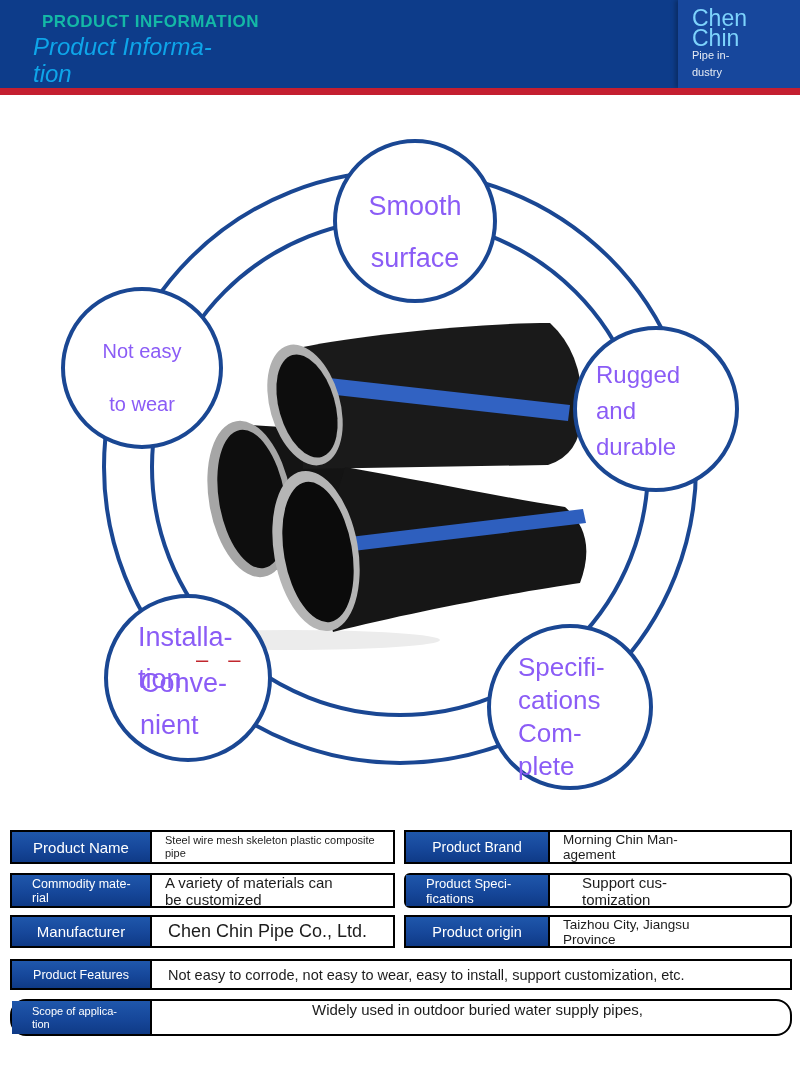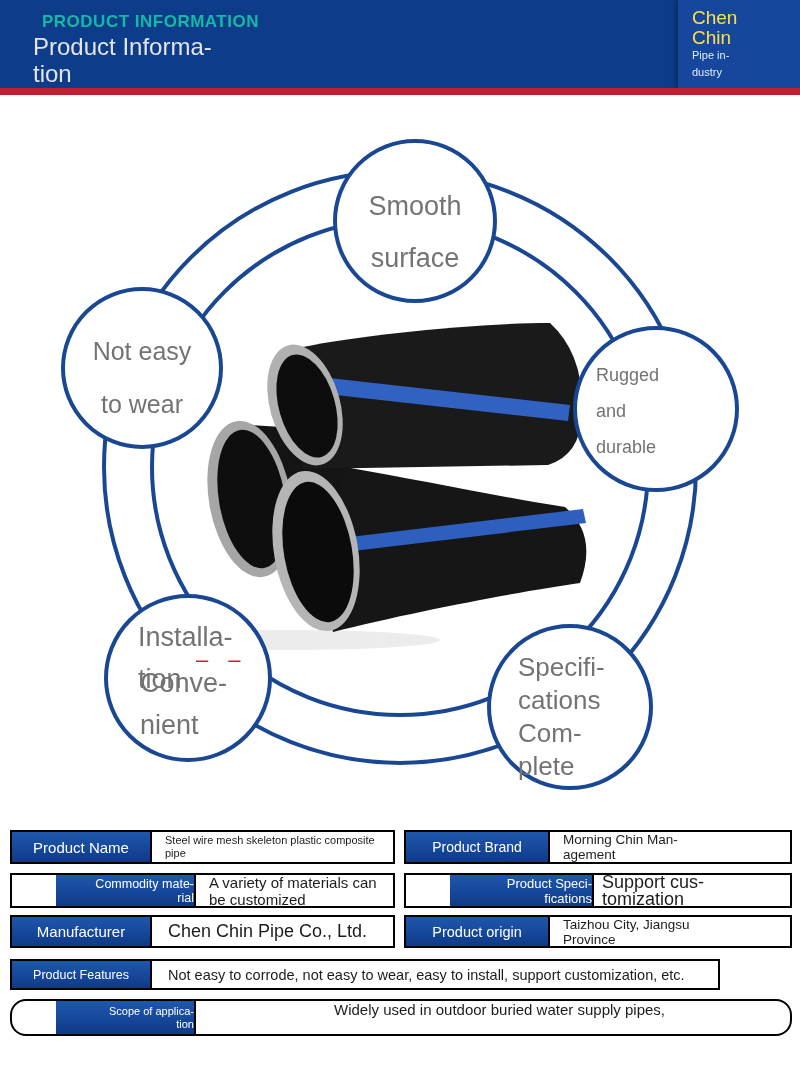--- a/index.html
+++ b/index.html
@@ -3,49 +3,49 @@
 <meta charset="utf-8">
 <style>
   html,body{margin:0;padding:0;background:#ffffff;}
   .page{position:relative;width:800px;height:1074px;background:#ffffff;overflow:hidden;
         font-family:"Liberation Sans",sans-serif;}
 
   
   .header{position:absolute;left:0;top:0;width:800px;height:88px;background:#0d3c8a;}
   .kicker{position:absolute;left:42px;top:12px;font-size:17px;font-weight:bold;
           letter-spacing:.5px;color:#14b8a6;}
-  .title{position:absolute;left:33px;top:33px;width:260px;color:#e5e5e5;
-         font-size:24px;line-height:27px;}
+  .title{position:absolute;left:33px;top:33px;width:260px;color:#0ea5e9;
+         font-size:24px;line-height:27px;font-style:italic;}
   .title span{display:block;}
   .logo{position:absolute;left:678px;top:0;width:122px;height:88px;background:#17479c;
         box-shadow:-3px 0 4px rgba(0,0,0,.25);}
-  .logo-big{position:absolute;left:14px;top:8px;color:#fde047;font-size:19px;line-height:20px;}
+  .logo-big{position:absolute;left:14px;top:8px;color:#7dd3fc;font-size:23px;line-height:20px;}
   .logo-big span,.logo-small span{display:block;}
   .logo-small{position:absolute;left:14px;top:47px;color:#e6ecf5;font-size:11px;line-height:17px;}
   .red-line{position:absolute;left:0;top:88px;width:800px;height:7px;background:#c41f30;}
 
   
   .diagram{position:absolute;left:0;top:95px;width:800px;height:725px;}
-  .bubble-text{position:absolute;color:#737373;}
+  .bubble-text{position:absolute;color:#8b5cf6;}
   .bubble-text span{display:block;}
   .bt-smooth{left:330px;top:85px;width:170px;text-align:center;font-size:27px;line-height:52px;}
-  .bt-wear{left:62px;top:230px;width:160px;text-align:center;font-size:25px;line-height:53px;}
-  .bt-rugged{left:596px;top:262px;width:130px;text-align:left;font-size:18px;line-height:36px;}
+  .bt-wear{left:62px;top:230px;width:160px;text-align:center;font-size:20px;line-height:53px;}
+  .bt-rugged{left:596px;top:262px;width:130px;text-align:left;font-size:24px;line-height:36px;}
   .bt-install1{left:138px;top:521px;width:130px;text-align:left;font-size:27px;line-height:42px;}
   .bt-install2{left:140px;top:567px;width:130px;text-align:left;font-size:27px;line-height:42px;}
   .bt-dashes{left:196px;top:552px;font-size:22px;letter-spacing:7px;color:#c1272d;}
   .bt-specs{left:518px;top:556px;width:140px;text-align:left;font-size:26px;line-height:33px;}
 
   
   .spec-box{position:absolute;display:flex;border:2px solid #000;background:#ffffff;box-sizing:border-box;}
   .spec-label{flex:0 0 auto;display:flex;flex-direction:column;justify-content:center;
               text-align:center;color:#ffffff;border-right:2px solid #000;box-sizing:border-box;
               background:linear-gradient(180deg,#1f57ab 0%,#16479a 55%,#0f3a86 100%);}
   .spec-label span{display:block;}
-  .spec-label.tl{text-align:right;padding-left:20px;margin-left:44px;}
+  .spec-label.tl{text-align:left;padding-left:20px;}
   .spec-value{flex:1;display:flex;flex-direction:column;justify-content:center;
               color:#1c1c1c;box-sizing:border-box;padding-left:13px;}
   .spec-value span{display:block;}
   .v-inline{display:flex;flex-direction:row;align-items:baseline;}
   .v-big{font-size:24px;color:#6e6e6e;white-space:nowrap;}
 </style>
 </head>
 <body>
 
 <div class="page">
@@ -163,26 +163,26 @@
       <div class="spec-label tl" style="width:140px;font-size:12.5px;line-height:14px;">
         <span>Commodity mate-</span>
         <span>rial</span>
       </div>
       <div class="spec-value" style="font-size:15px;line-height:17px;">
         <span>A variety of materials can</span>
         <span>be customized</span>
       </div>
     </div>
 
-    <div class="spec-box" style="left:404px;top:873px;width:388px;height:35px;">
+    <div class="spec-box" style="left:404px;top:873px;width:388px;height:35px;border-radius:6px;">
       <div class="spec-label tl" style="width:144px;font-size:13px;line-height:15px;">
         <span>Product Speci-</span>
         <span>fications</span>
       </div>
-      <div class="spec-value" style="font-size:18px;line-height:17px;padding-left:8px;">
+      <div class="spec-value" style="font-size:15px;line-height:17px;padding-left:32px;">
         <span>Support cus-</span>
         <span>tomization</span>
       </div>
     </div>
 
     <div class="spec-box" style="left:10px;top:915px;width:385px;height:33px;">
       <div class="spec-label" style="width:140px;font-size:15px;">
         <span>Manufacturer</span>
       </div>
       <div class="spec-value" style="font-size:18px;padding-left:16px;">
@@ -193,21 +193,21 @@
     <div class="spec-box" style="left:404px;top:915px;width:388px;height:33px;">
       <div class="spec-label" style="width:144px;font-size:14.5px;">
         <span>Product origin</span>
       </div>
       <div class="spec-value" style="font-size:13.5px;line-height:15px;">
         <span>Taizhou City, Jiangsu</span>
         <span>Province</span>
       </div>
     </div>
 
-    <div class="spec-box" style="left:10px;top:959px;width:710px;height:31px;">
+    <div class="spec-box" style="left:10px;top:959px;width:782px;height:31px;">
       <div class="spec-label" style="width:140px;font-size:12.5px;">
         <span>Product Features</span>
       </div>
       <div class="spec-value" style="font-size:14.5px;padding-left:16px;">
         <span>Not easy to corrode, not easy to wear, easy to install, support customization, etc.</span>
       </div>
     </div>
 
     <div class="spec-box" style="left:10px;top:999px;width:782px;height:37px;border-radius:16px;">
       <div class="spec-label tl" style="width:140px;font-size:11px;line-height:13px;">

